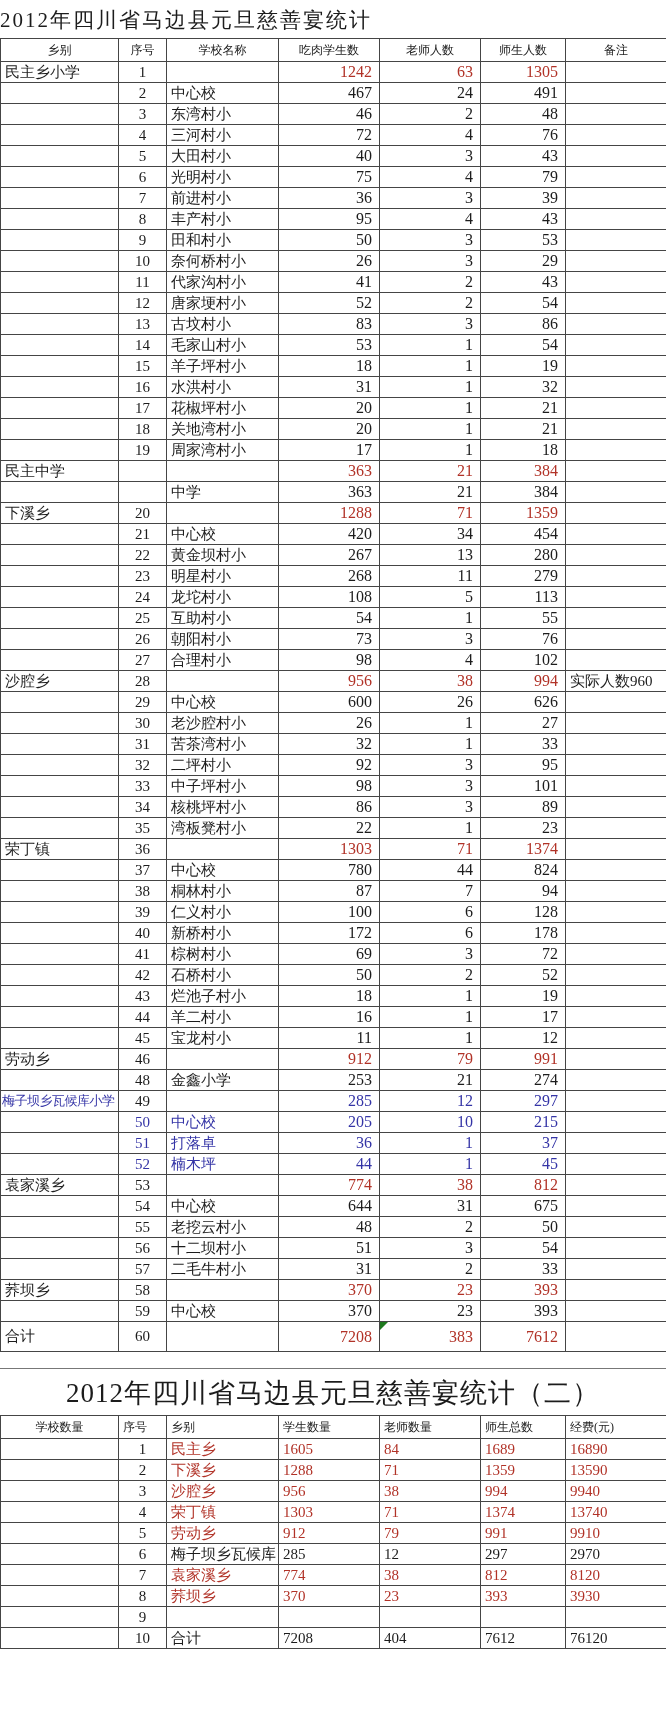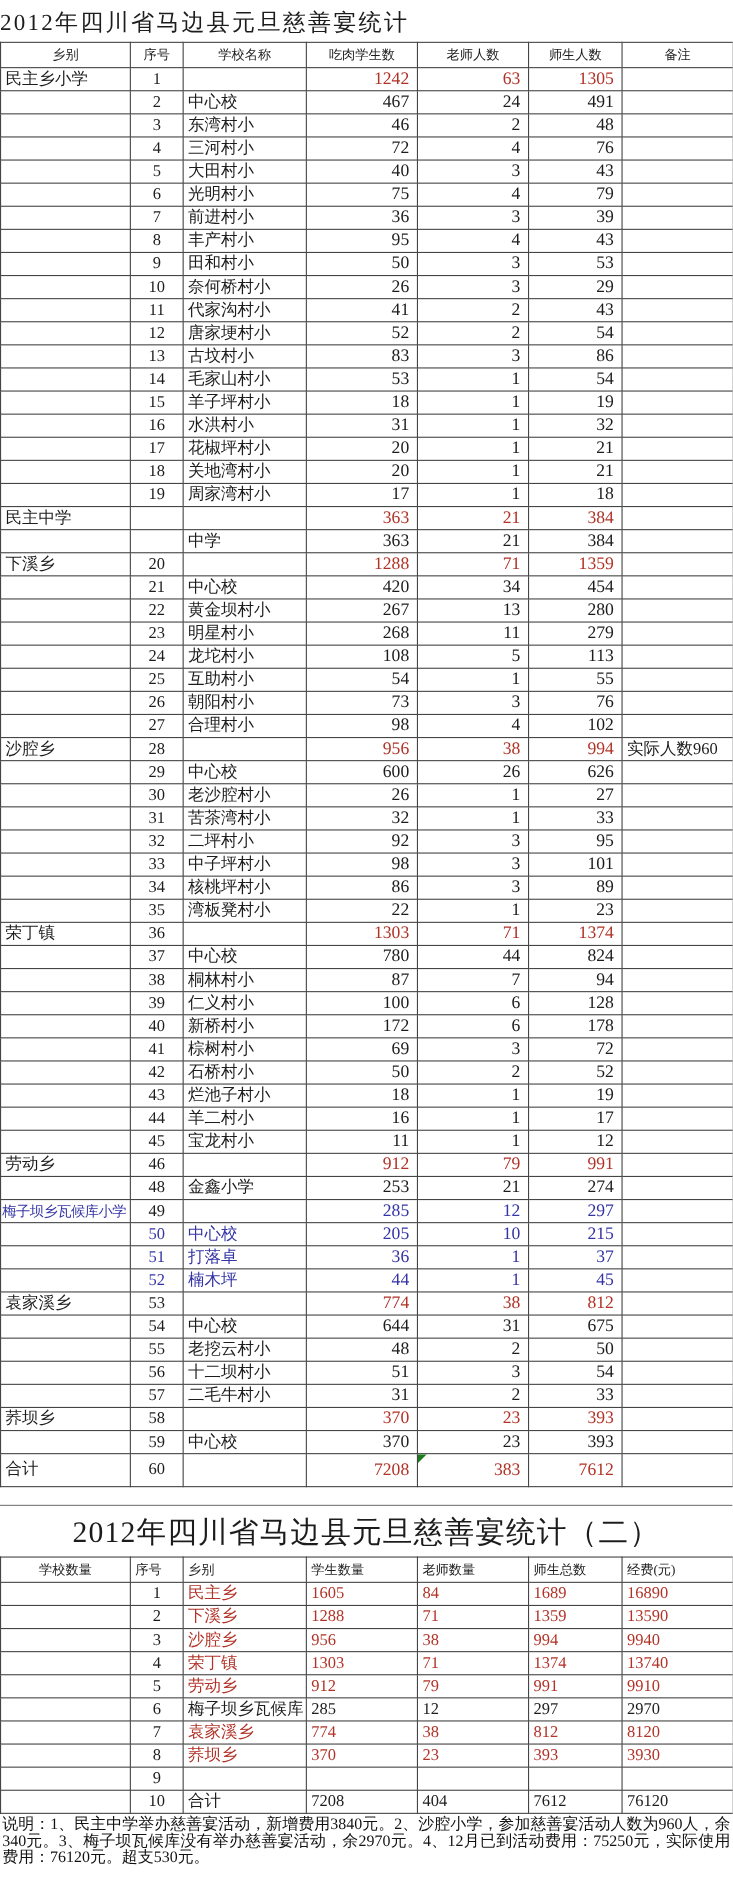--- a/index.html
+++ b/index.html
@@ -727,15 +727,14 @@
           <td class="c1">10</td>
           <td class="c2">合计</td>
           <td class="c3">7208</td>
           <td class="c4">404</td>
           <td class="c5">7612</td>
           <td class="c6">76120</td>
         </tr>
       </tbody>
   </table>
 
-  <div class="footnote">说明：1、民主中学举办慈善宴活动，新增费用3840元。2、沙腔小学，参加慈善宴活动人数为960人，余340元。3、梅子坝瓦候库没有举办慈善宴活动，余2970元。4、12月已到活动费用：75250元，实际使用费用：76120元。超支530元。</div>
 
 </div>
 
 </body></html>

